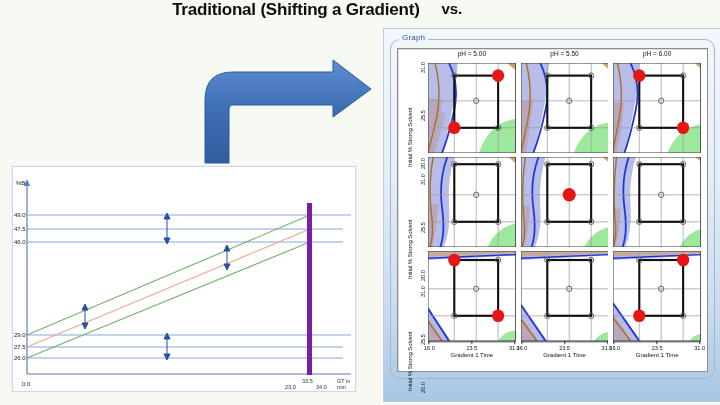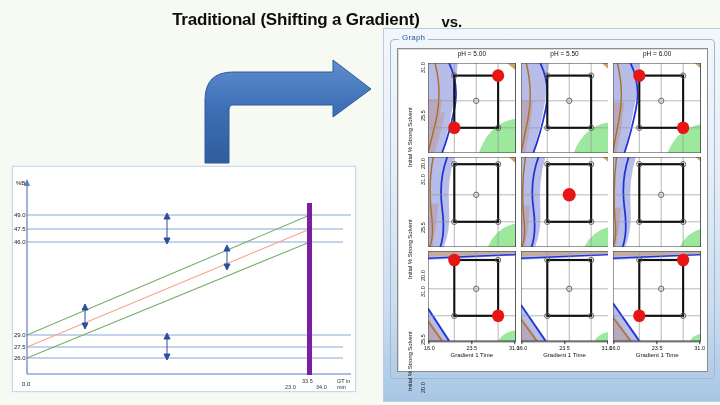--- a/index.html
+++ b/index.html
@@ -5,21 +5,21 @@
   html,body{margin:0;padding:0;}
   body{
     width:720px;height:405px;overflow:hidden;
     background:#f7faf3;
     font-family:"Liberation Sans", sans-serif;
     position:relative;
   }
   
   #title-bar{
     position:absolute;left:0;top:0;width:652px;height:30px;
-    display:flex;align-items:flex-end;justify-content:center;
+    display:flex;align-items:flex-start;justify-content:center;
     gap:0px;
   }
   .title-seg{font-weight:bold;font-size:17px;color:#0d0d0d;white-space:nowrap;letter-spacing:-0.2px;}
   .title-trad{margin-left:14px;}
   .title-vs{font-size:15px;margin:0 32px 0 22px;}
   .title-mod{}
 
   
   #left-panel{
     position:absolute;left:12px;top:166px;width:342px;height:224px;
@@ -34,21 +34,21 @@
   #arrow-wrap{position:absolute;left:185px;top:58px;width:195px;height:110px;}
 
   
   #right-panel{
     position:absolute;left:383px;top:28px;width:337px;height:372px;
     background:linear-gradient(180deg,#f3f7fb 0%,#e6eef7 38%,#c9dcef 76%,#a8c6e4 100%);
     border:1px solid #b9cde0;
   }
   #groupbox{
     position:absolute;left:6px;top:10px;right:6px;bottom:22px;
-    border:1px solid #9fb8d0;border-radius:4px;
+    border:1px solid #9fb8d0;border-radius:10px;
   }
   #groupbox-label{
     position:absolute;left:8px;top:-7px;background:#eef4fa;
     padding:0 3px;font-size:8px;color:#2c5d94;letter-spacing:.2px;
   }
   #plot-frame{
     position:absolute;left:6px;top:8px;right:6px;bottom:6px;
     background:#ffffff;border:1px solid #8d8d8d;
     box-shadow:inset 1px 1px 0 #dcdcdc;
   }

